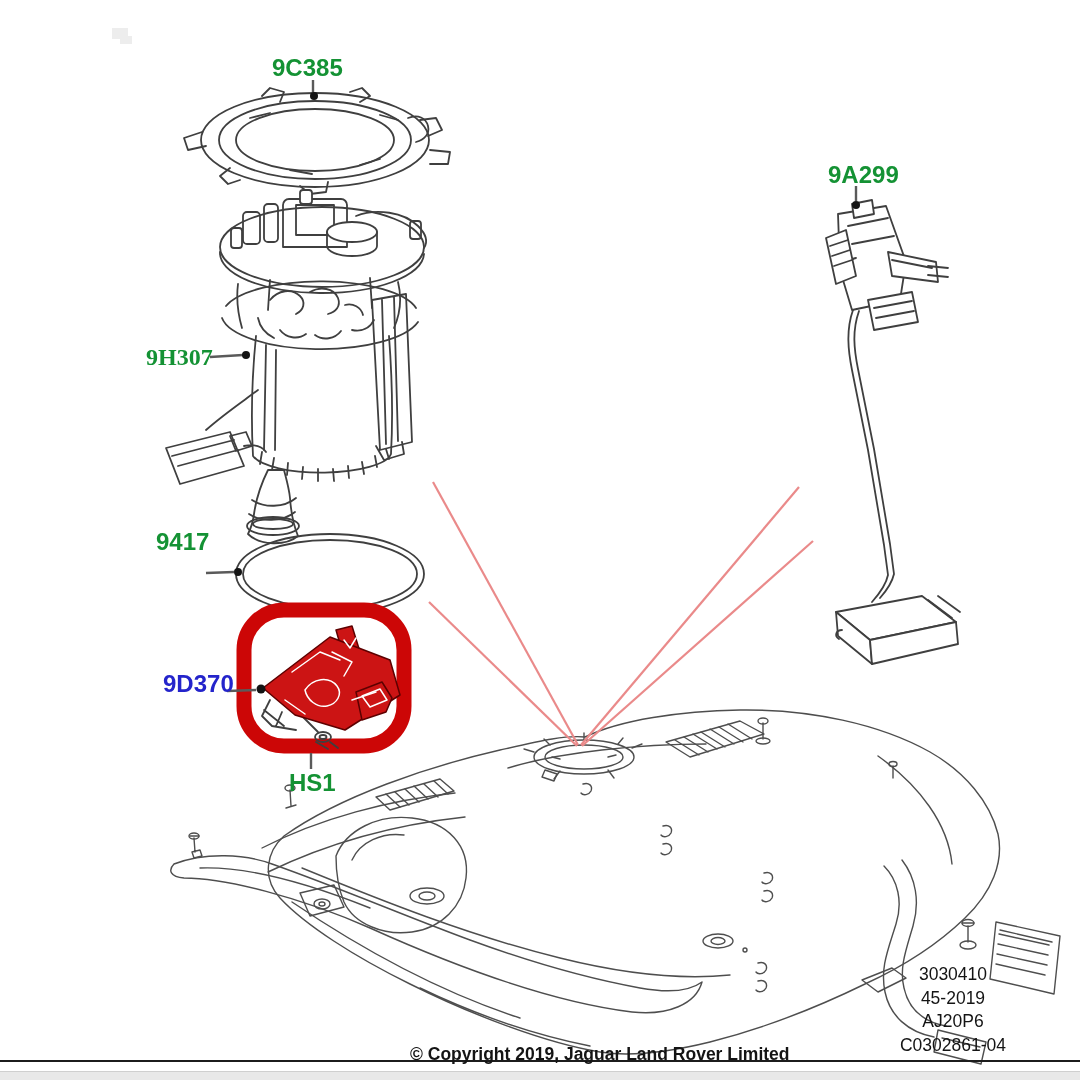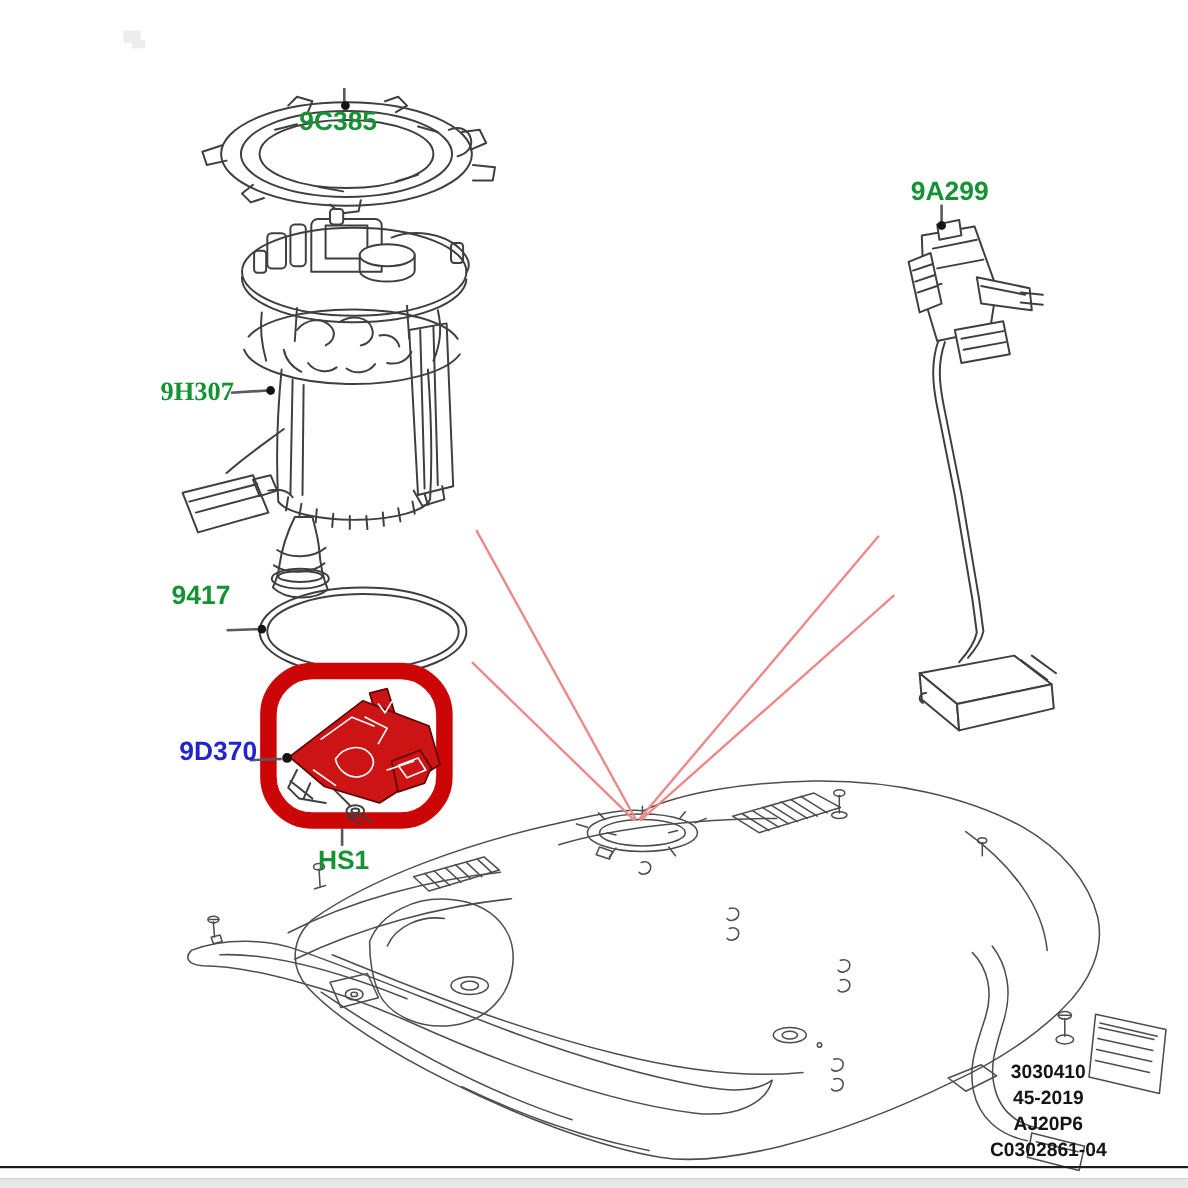--- a/index.html
+++ b/index.html
@@ -23,21 +23,21 @@
   .t{stroke:#4e4e4e;fill:none;stroke-width:1.4;stroke-linecap:round;stroke-linejoin:round;}
   .leader{stroke:#5a5a5a;stroke-width:2.4;fill:none;}
   .dot{fill:#141414;stroke:none;}
   .redline{stroke:var(--lred);stroke-width:2.2;fill:none;}
   .hlbox{fill:none;stroke:var(--red);stroke-width:15;}
   .redpart{fill:#cc1414;stroke:#5d0000;stroke-width:1.5;stroke-linejoin:round;}
   .wdet{stroke:#fff;fill:none;stroke-width:1.5;stroke-linecap:round;stroke-linejoin:round;}
   .smudge{fill:#ededed;}
   .footer-codes{
     position:absolute;left:868px;top:963px;width:170px;text-align:center;
-    font-size:17.5px;font-weight:bold;color:#141414;line-height:23.5px;
+    font-size:17.5px;font-weight:normal;color:#141414;line-height:23.5px;
   }
   .bottom-rule{position:absolute;left:0;top:1060px;width:1080px;height:2px;background:#1c1c1c;z-index:2;}
   .copyright{
     position:absolute;left:410px;top:1044px;font-size:17.5px;font-weight:bold;
     color:#141414;white-space:nowrap;z-index:3;
   }
   .bottom-band{
     position:absolute;left:0;top:1071px;width:1080px;height:9px;background:#e8e8e8;
     border-top:1px solid #cfcfcf;z-index:4;
   }
@@ -233,30 +233,31 @@
       <path class="leader" d="M206,573 L234,572"></path>
       <circle class="dot" cx="238" cy="572" r="4"></circle>
       <path class="leader" d="M227,691 L256,690"></path>
       <circle class="dot" cx="261" cy="689" r="4.5"></circle>
       <path class="leader" d="M311,753 L311,769"></path>
       <path class="leader" d="M856,186 L856,201"></path>
       <circle class="dot" cx="856" cy="205" r="4"></circle>
     </g>
   </svg>
 
-  <div class="plabel glabel" style="left:272px;top:54px;margin-top:43px;">9C385</div>
+  <div class="plabel glabel" style="left:272px;top:54px;">9C385</div>
   <div class="plabel glabel" style="left:146px;top:344px;font-family:Liberation Serif, serif;">9H307</div>
   <div class="plabel glabel" style="left:156px;top:528px;">9417</div>
   <div class="plabel blabel" style="left:163px;top:670px;">9D370</div>
   <div class="plabel glabel" style="left:289px;top:769px;">HS1</div>
   <div class="plabel glabel" style="left:828px;top:161px;">9A299</div>
 
   <div class="footer-codes">
     <div>3030410</div>
     <div>45-2019</div>
     <div>AJ20P6</div>
     <div>C0302861-04</div>
   </div>
 
   <div class="bottom-rule"></div>
+  <div class="copyright">© Copyright 2019, Jaguar Land Rover Limited</div>
   <div class="bottom-band"></div>
 
 </div>
 
 </body></html>

